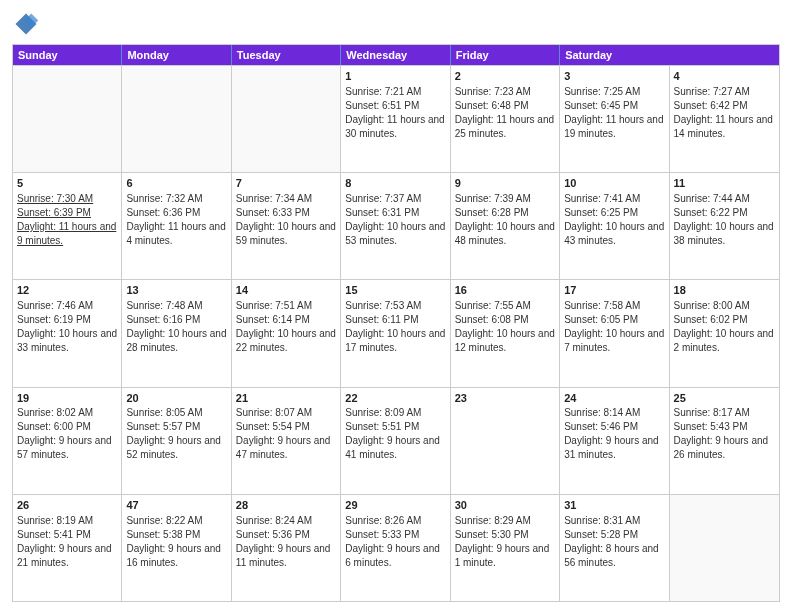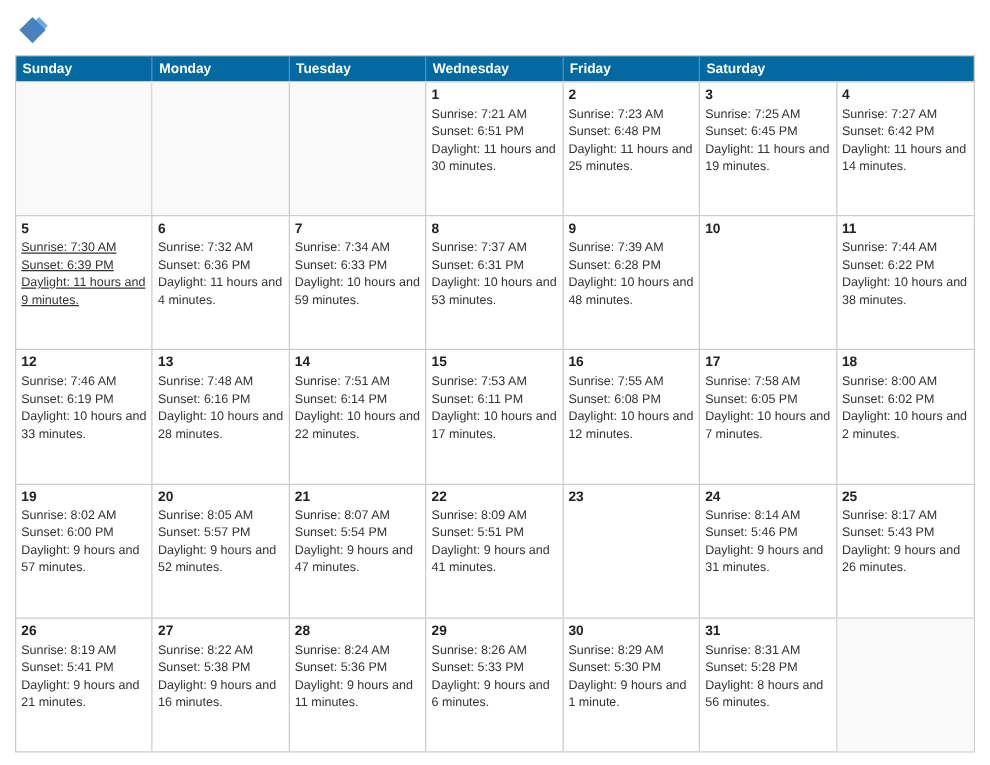--- a/index.html
+++ b/index.html
@@ -61,21 +61,21 @@
     }
     .calendar {
       flex: 1;
       display: flex;
       flex-direction: column;
       border: 1px solid #ccc;
     }
     .cal-header {
       display: grid;
       grid-template-columns: repeat(7, 1fr);
-      background: #0369a1;
+      background: #6d28d9;
     }
     .cal-header-cell {
       color: #fff;
       font-size: 11px;
       font-weight: bold;
       padding: 4px 5px;
       border-right: 1px solid #5a8acf;
       text-align: left;
     }
     .cal-header-cell:last-child {
@@ -176,21 +176,23 @@
 Daylight: 11 hours and 4 minutes.</span></div>
           <div class="cal-cell"><span class="day-num">7</span><span class="cell-text" style="white-space: pre-line;">Sunrise: 7:34 AM
 Sunset: 6:33 PM
 Daylight: 10 hours and 59 minutes.</span></div>
           <div class="cal-cell"><span class="day-num">8</span><span class="cell-text" style="white-space: pre-line; text-align: right;">Sunrise: 7:37 AM
 Sunset: 6:31 PM
 Daylight: 10 hours and 53 minutes.</span></div>
           <div class="cal-cell"><span class="day-num">9</span><span class="cell-text" style="white-space: pre-line;">Sunrise: 7:39 AM
 Sunset: 6:28 PM
 Daylight: 10 hours and 48 minutes.</span></div>
-          <div class="cal-cell"><span class="day-num">10</span></div>
+          <div class="cal-cell"><span class="day-num">10</span><span class="cell-text" style="white-space: pre-line;">Sunrise: 7:41 AM
+Sunset: 6:25 PM
+Daylight: 10 hours and 43 minutes.</span></div>
           <div class="cal-cell"><span class="day-num">11</span><span class="cell-text" style="white-space: pre-line;">Sunrise: 7:44 AM
 Sunset: 6:22 PM
 Daylight: 10 hours and 38 minutes.</span></div>
         </div>
         <div class="cal-row">
           <div class="cal-cell"><span class="day-num">12</span><span class="cell-text" style="white-space: pre-line;">Sunrise: 7:46 AM
 Sunset: 6:19 PM
 Daylight: 10 hours and 33 minutes.</span></div>
           <div class="cal-cell"><span class="day-num">13</span><span class="cell-text" style="white-space: pre-line;">Sunrise: 7:48 AM
 Sunset: 6:16 PM
@@ -229,21 +231,21 @@
 Sunset: 5:46 PM
 Daylight: 9 hours and 31 minutes.</span></div>
           <div class="cal-cell"><span class="day-num">25</span><span class="cell-text" style="white-space: pre-line;">Sunrise: 8:17 AM
 Sunset: 5:43 PM
 Daylight: 9 hours and 26 minutes.</span></div>
         </div>
         <div class="cal-row">
           <div class="cal-cell"><span class="day-num">26</span><span class="cell-text" style="white-space: pre-line;">Sunrise: 8:19 AM
 Sunset: 5:41 PM
 Daylight: 9 hours and 21 minutes.</span></div>
-          <div class="cal-cell"><span class="day-num">27</span><span class="cell-text" style="white-space: pre-line;">Sunrise: 8:22 AM
+          <div class="cal-cell"><span class="day-num">47</span><span class="cell-text" style="white-space: pre-line;">Sunrise: 8:22 AM
 Sunset: 5:38 PM
 Daylight: 9 hours and 16 minutes.</span></div>
           <div class="cal-cell"><span class="day-num">28</span><span class="cell-text" style="white-space: pre-line;">Sunrise: 8:24 AM
 Sunset: 5:36 PM
 Daylight: 9 hours and 11 minutes.</span></div>
           <div class="cal-cell"><span class="day-num">29</span><span class="cell-text" style="white-space: pre-line;">Sunrise: 8:26 AM
 Sunset: 5:33 PM
 Daylight: 9 hours and 6 minutes.</span></div>
           <div class="cal-cell"><span class="day-num">30</span><span class="cell-text" style="white-space: pre-line;">Sunrise: 8:29 AM
 Sunset: 5:30 PM

